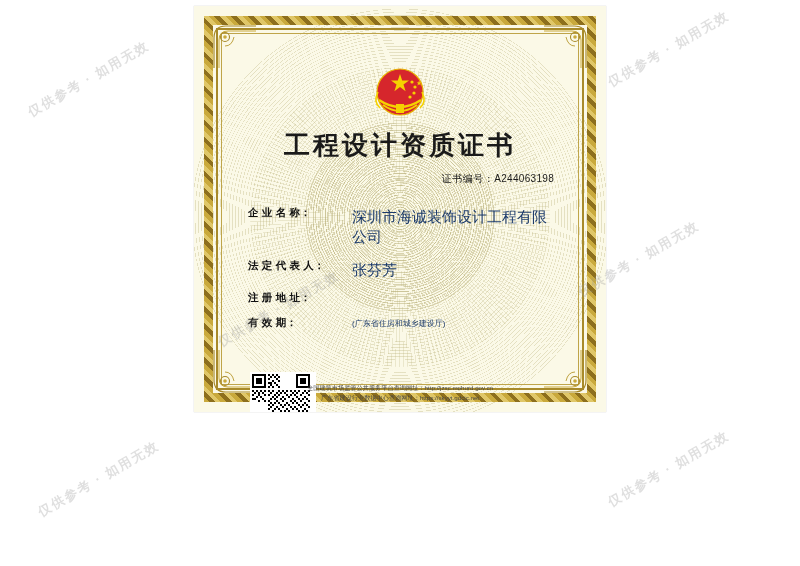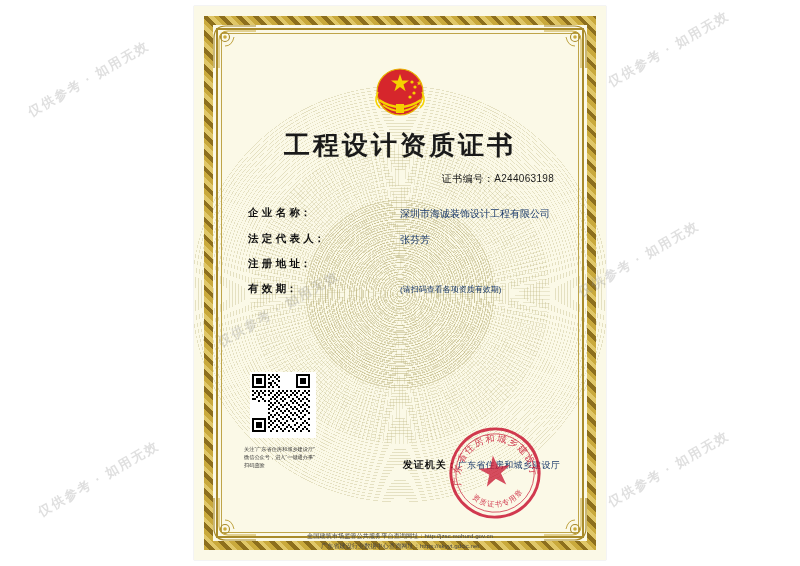--- a/index.html
+++ b/index.html
@@ -18,21 +18,21 @@
     width: 800px;
     height: 566px;
     background: #ffffff;
   }
   
   .cert {
     position: absolute;
     left: 194px;
     top: 6px;
     width: 412px;
-    height: 554px;
+    height: 406px;
     background: #fbf9e7;
     box-shadow: 0 0 1px rgba(0,0,0,0.25);
     overflow: hidden;
   }
   
   .guilloche {
     position: absolute;
     left: 50%;
     top: 52%;
     transform: translate(-50%, -50%);
@@ -151,34 +151,33 @@
     left: 54px;
     top: 200px;
     width: 310px;
   }
   .field-row {
     display: flex;
     align-items: flex-start;
     margin-bottom: 11px;
     font-size: 10px;
     color: #111;
-    gap: 48px;
   }
   .f-label {
     width: 104px;
     flex: 0 0 104px;
     font-size: 10.5px;
     font-weight: bold;
     letter-spacing: 0.2px;
     color: #101010;
     white-space: nowrap;
   }
   .f-value {
     flex: 1;
-    font-size: 10px;
+    font-size: 15px;
     color: #1b3a6b;
     line-height: 1.35;
     padding-top: 1px;
     word-break: break-all;
   }
   .f-sub {
     font-size: 8px;
     color: #1b3a6b;
     margin-top: 2px;
   }
@@ -349,21 +348,21 @@
         <div class="f-value">张芬芳</div>
       </div>
 
       <div class="field-row">
         <div class="f-label">注 册 地 址：</div>
       </div>
 
       <div class="field-row">
         <div class="f-label">有 效 期：</div>
         <div style="flex:1;">
-          <div class="f-sub">(请扫码查看各项资质有效期)</div>
+          <div class="f-sub">(广东省住房和城乡建设厅)</div>
         </div>
       </div>
 
 
     </div>
 
     <div class="qr">
       <svg width="58" height="58" viewBox="0 0 29 29" shape-rendering="crispEdges">
         <rect width="29" height="29" fill="#ffffff"></rect>
         <g fill="#000000">

